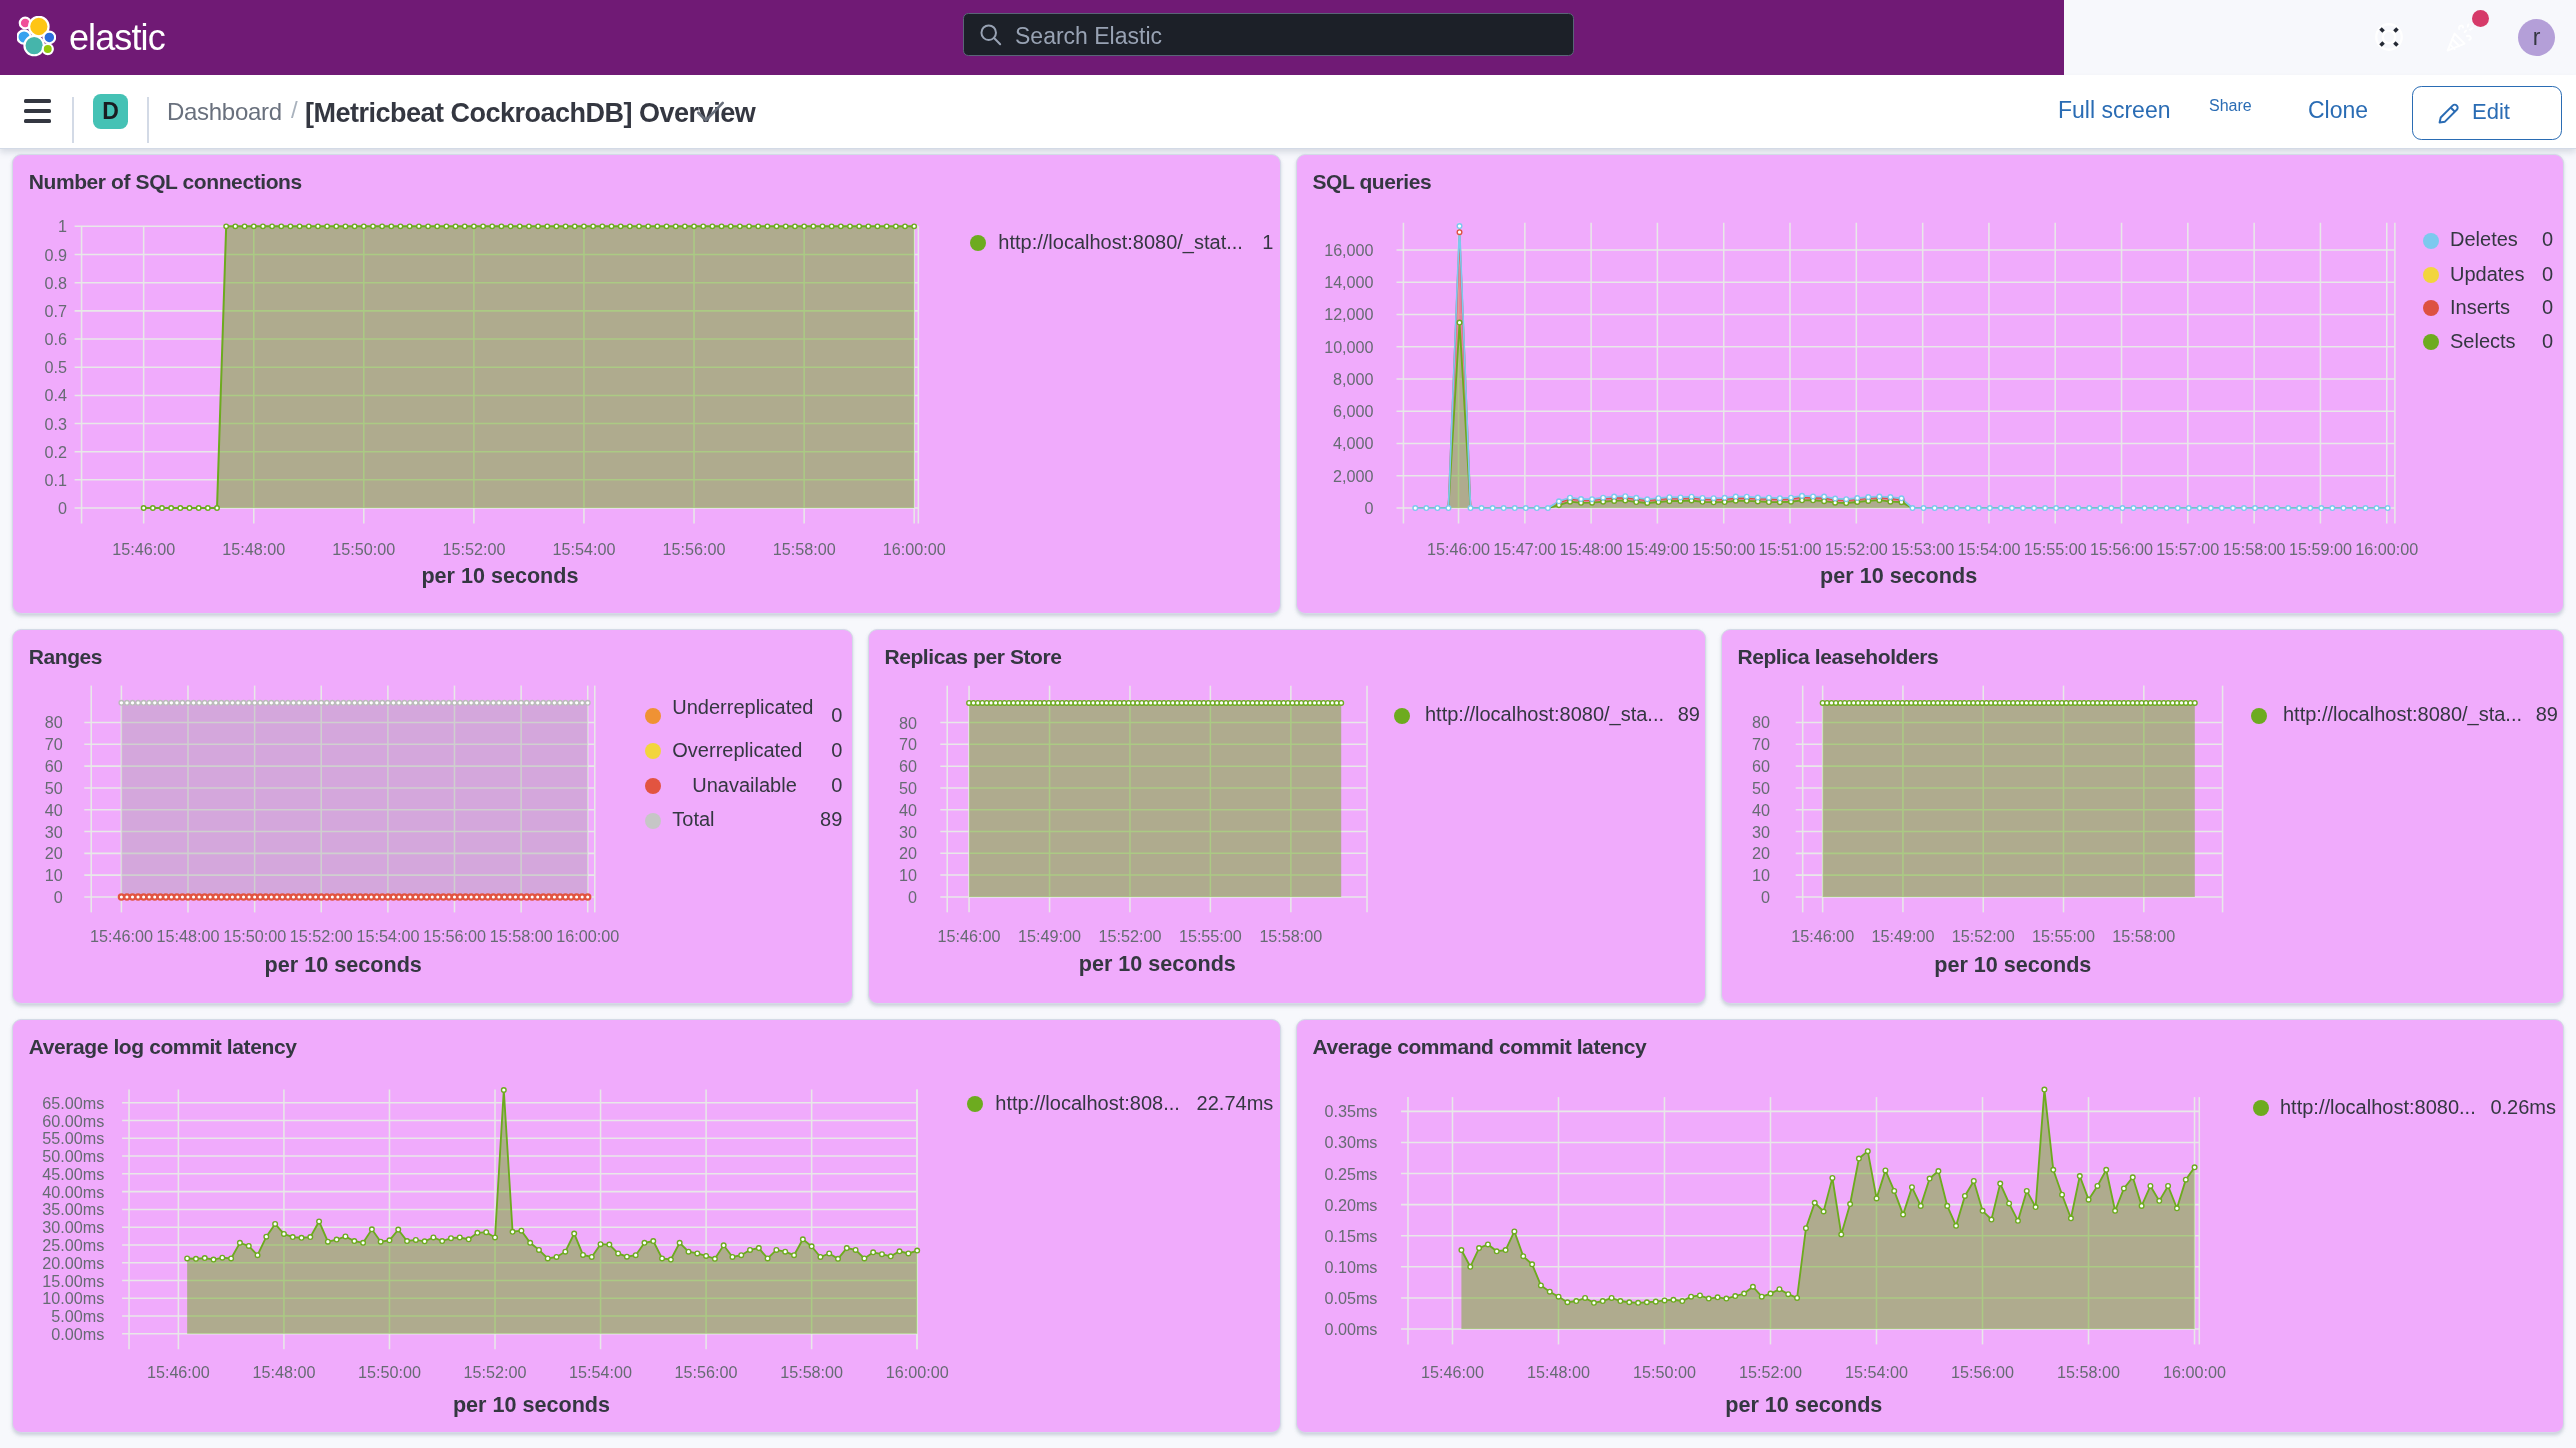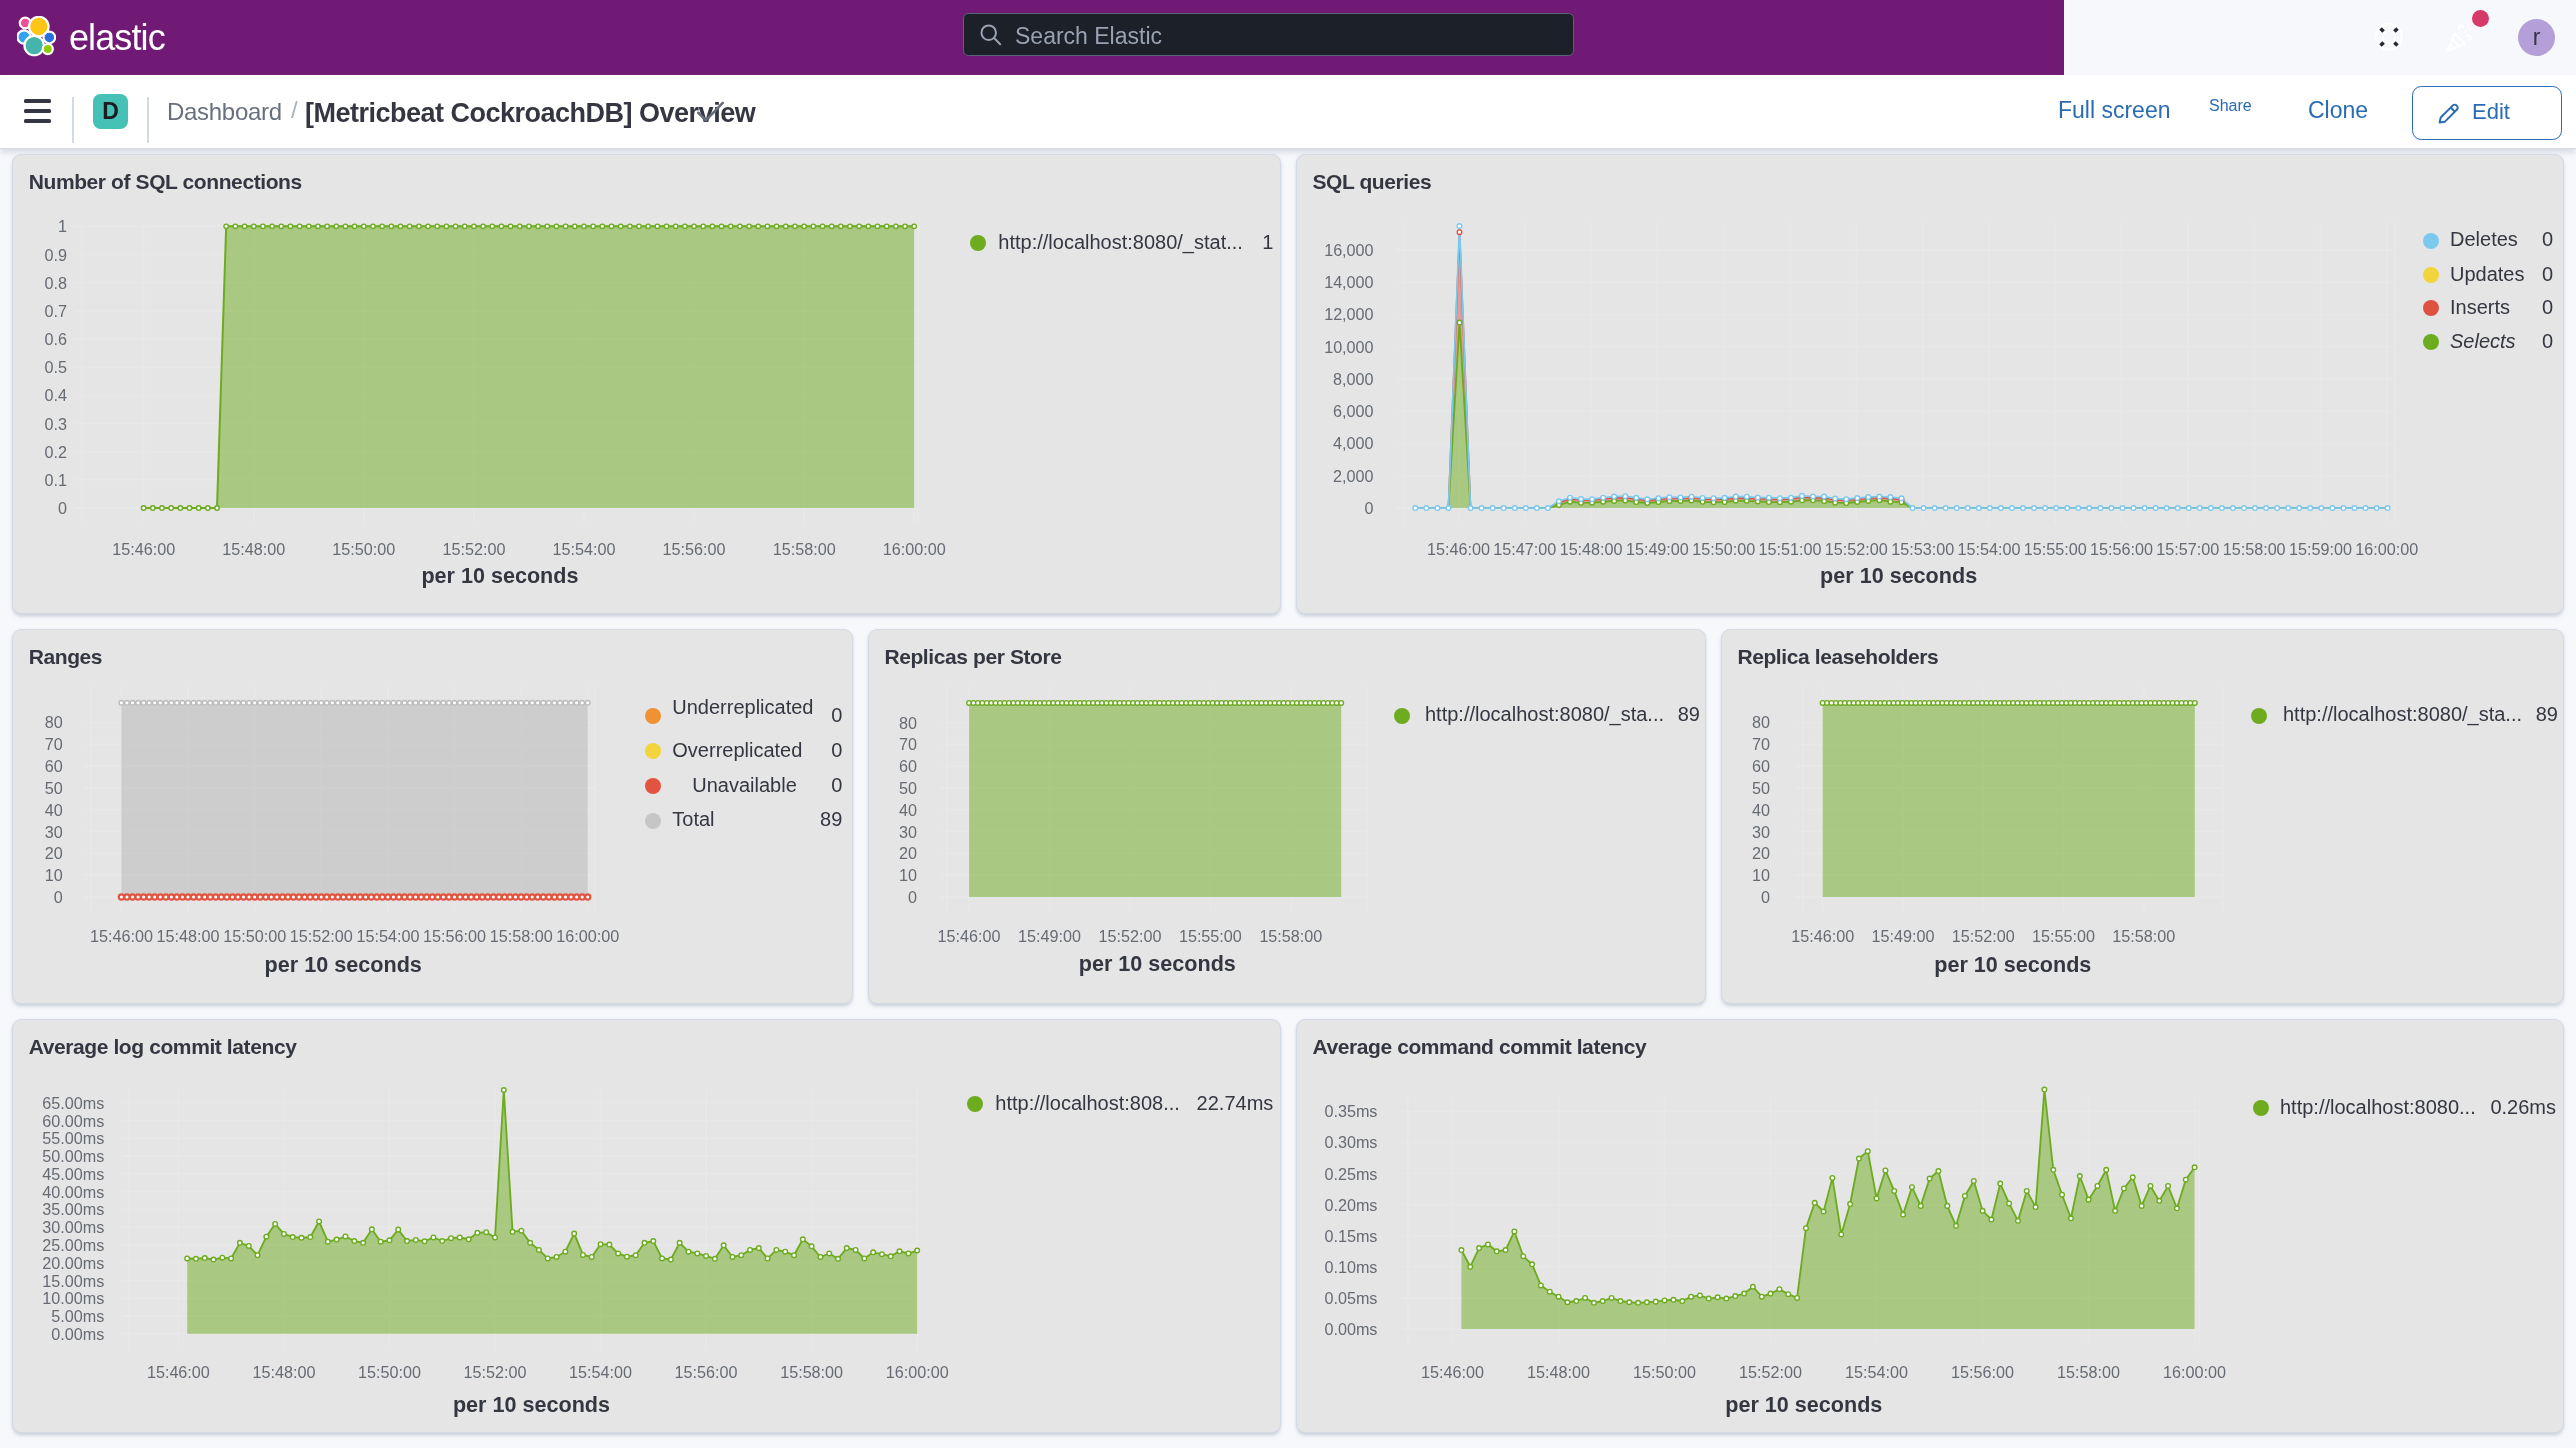--- a/index.html
+++ b/index.html
@@ -1,17 +1,17 @@
 <!DOCTYPE html>
 <html style="font-size:12.3px"><head><meta charset="utf-8">
 <style>
 * { margin:0; padding:0; box-sizing:border-box; }
 html,body { width:2576px; height:1448px; overflow:hidden; background:#f7f8fc;
   font-family:"Liberation Sans", sans-serif; }
-.panel { position:absolute; background:#e5e5e5; border:1.5px solid #d3dae6; border-radius:9.3px;
+.panel { position:absolute; background:#f0abfc; border:1.5px solid #d3dae6; border-radius:9.3px;
   box-shadow:0 3.1px 4.6px -1.5px rgba(152,162,179,0.35), 0 1.5px 3.1px rgba(152,162,179,0.2);padding-left:8px; }
 .ptitle { position:absolute; left:15.4px; top:15.4px; font-size:21px; font-weight:bold; color:#343741; letter-spacing:-0.4px; }
 text { font-family:"Liberation Sans", sans-serif; }
 </style></head>
 <body>
 <div style="position:absolute;left:0;top:0;width:2064px;height:75px;background:#701a75">
 <svg width="39" height="42" viewBox="0 0 50 54" style="position:absolute;left:17px;top:16px" xmlns="http://www.w3.org/2000/svg">
 <g stroke="#fff" stroke-width="2.8">
 <circle cx="10.5" cy="9" r="7" fill="#f04e98"></circle>
 <circle cx="28" cy="13.5" r="12.5" fill="#fec514"></circle>
@@ -442,21 +442,21 @@
       <span style="position:absolute;left:1153px;top:108px;font-size:20px;color:#343741;white-space:nowrap;text-align:right;">Updates</span>
       <span style="position:absolute;left:1055px;top:108px;width:201px;text-align:right;font-size:20px;color:#343741;white-space:nowrap">0</span>
     </div>
     <div style="position:absolute;left:0;top:0">
       <span style="position:absolute;left:1126px;top:145px;width:16px;height:16px;border-radius:50%;background:#dd5141"></span>
       <span style="position:absolute;left:1153px;top:141px;font-size:20px;color:#343741;white-space:nowrap;">Inserts</span>
       <span style="position:absolute;left:1055px;top:141px;width:201px;text-align:right;font-size:20px;color:#343741;white-space:nowrap">0</span>
     </div>
     <div style="position:absolute;left:0;top:0">
       <span style="position:absolute;left:1126px;top:179px;width:16px;height:16px;border-radius:50%;background:#6dab1f"></span>
-      <span style="position:absolute;left:1153px;top:175px;font-size:20px;color:#343741;white-space:nowrap;font-style:italic;">Selects</span>
+      <span style="position:absolute;left:1153px;top:175px;font-size:20px;color:#343741;white-space:nowrap;">Selects</span>
       <span style="position:absolute;left:1055px;top:175px;width:201px;text-align:right;font-size:20px;color:#343741;white-space:nowrap">0</span>
     </div>
   </div>
 <div class="panel" style="left:12.3px;top:629px;width:841px;height:375px">
     <div class="ptitle">Ranges</div>
     <svg width="841" height="375" viewBox="0 0 1090 486" style="position:absolute;left:0;top:0" xmlns="http://www.w3.org/2000/svg">
       <line x1="92.4" y1="346" x2="754" y2="346" stroke="#e8e8e8" stroke-width="2"></line>
       <line x1="92.4" y1="317.7" x2="754" y2="317.7" stroke="#e8e8e8" stroke-width="2"></line>
       <line x1="92.4" y1="289.5" x2="754" y2="289.5" stroke="#e8e8e8" stroke-width="2"></line>
       <line x1="92.4" y1="261.2" x2="754" y2="261.2" stroke="#e8e8e8" stroke-width="2"></line>

